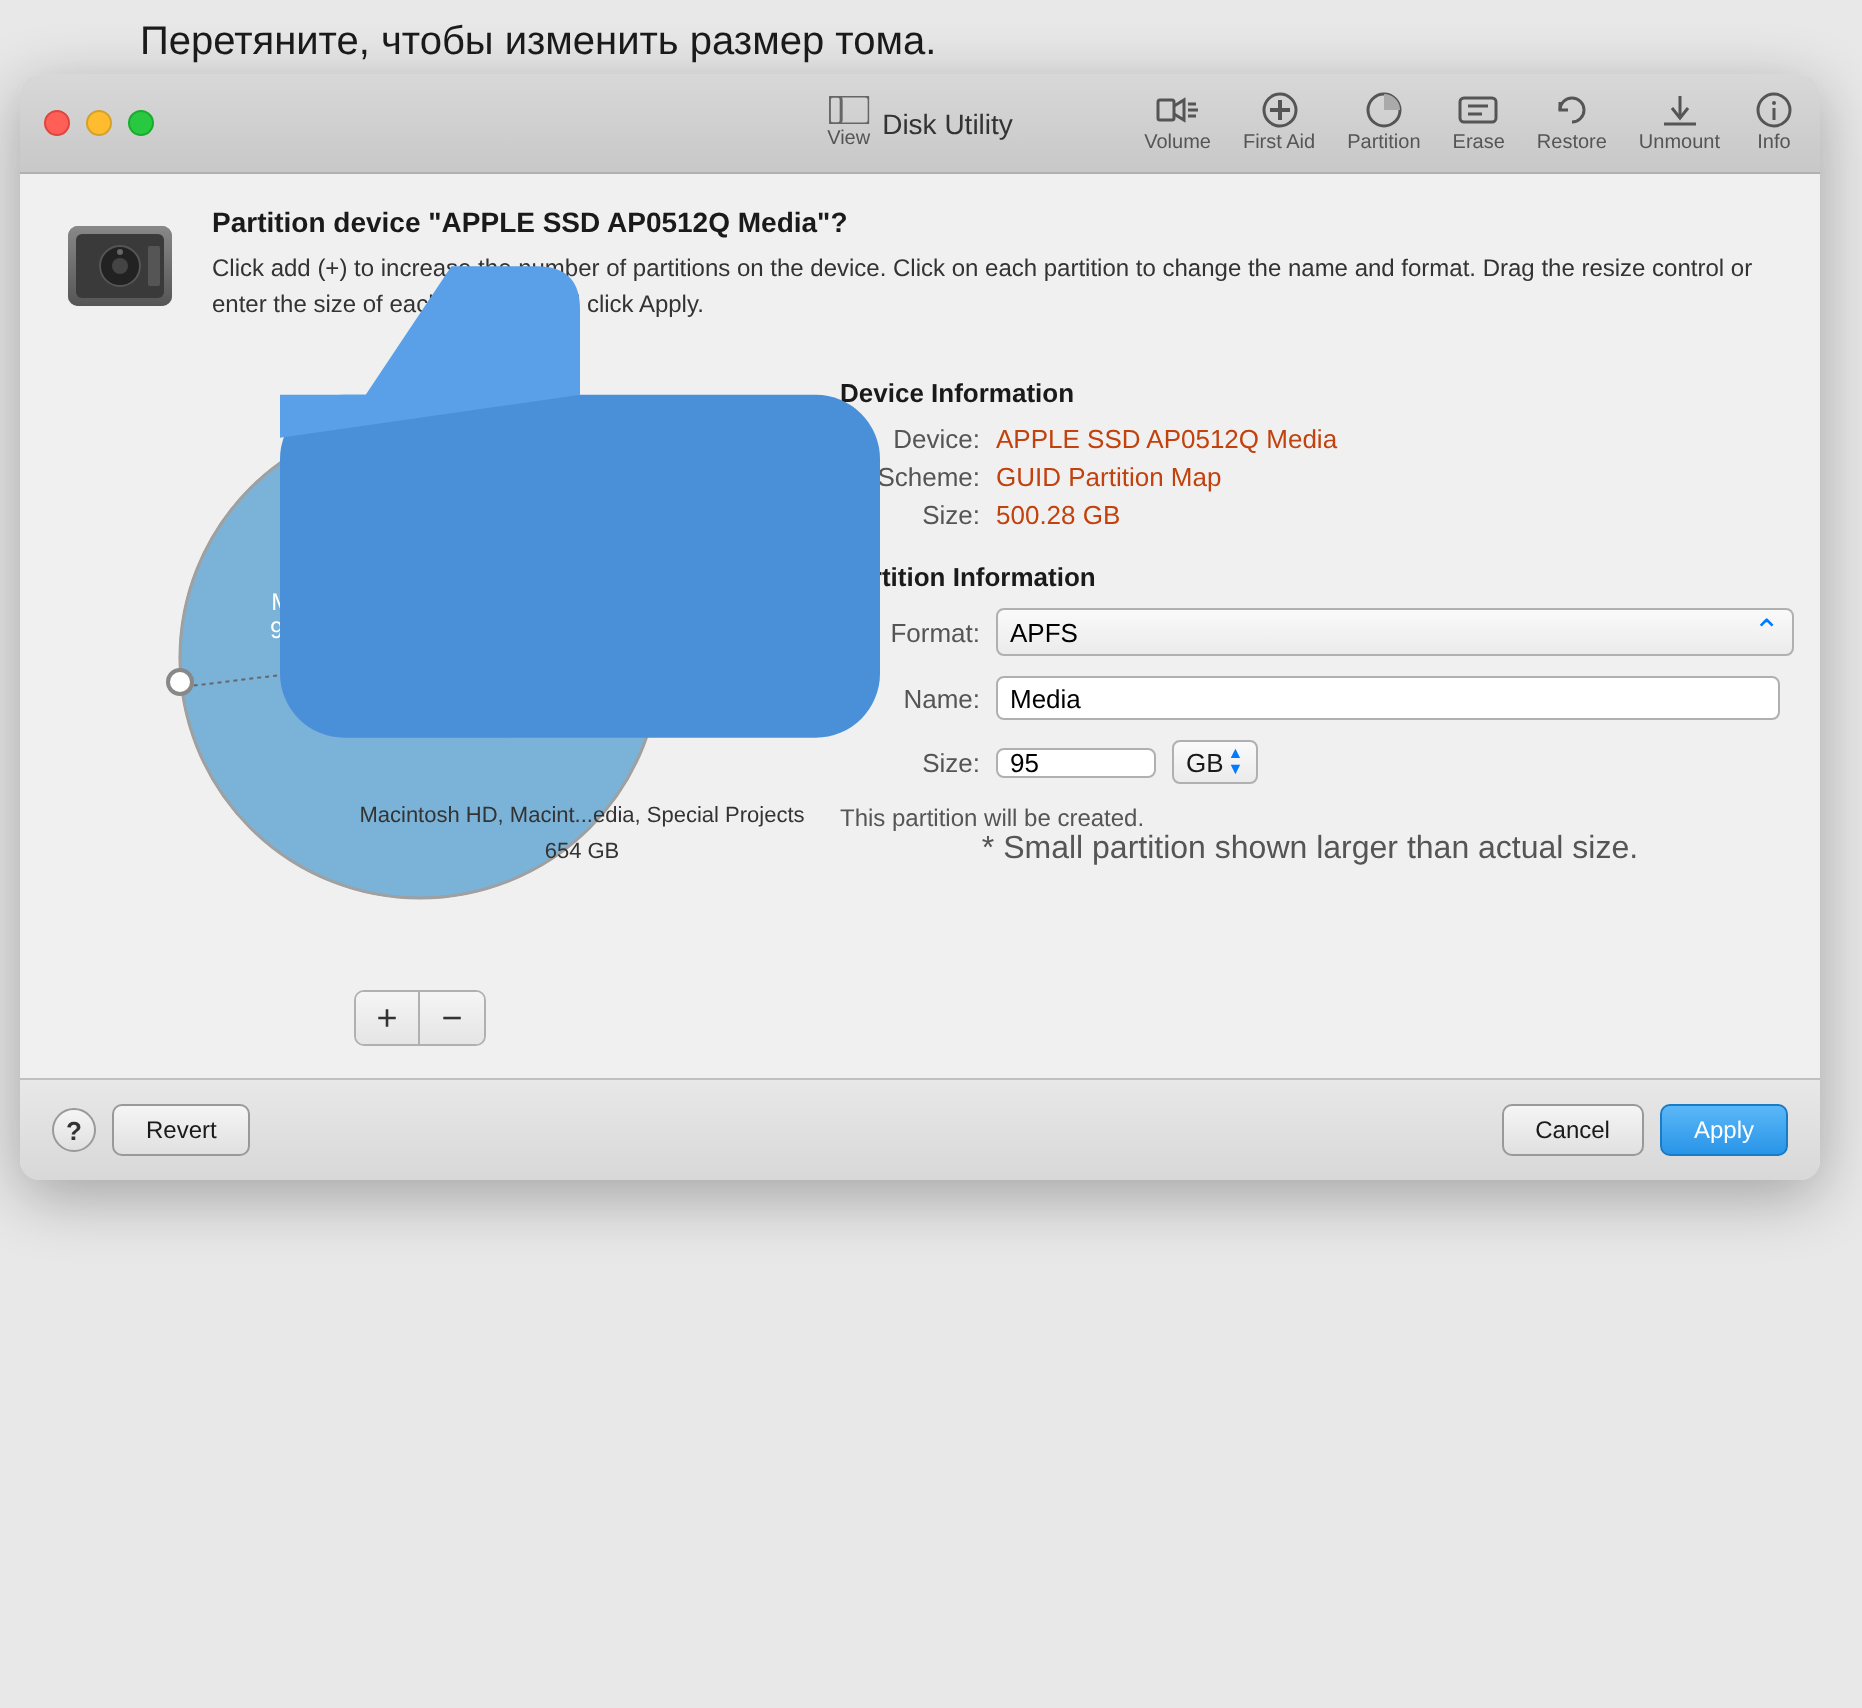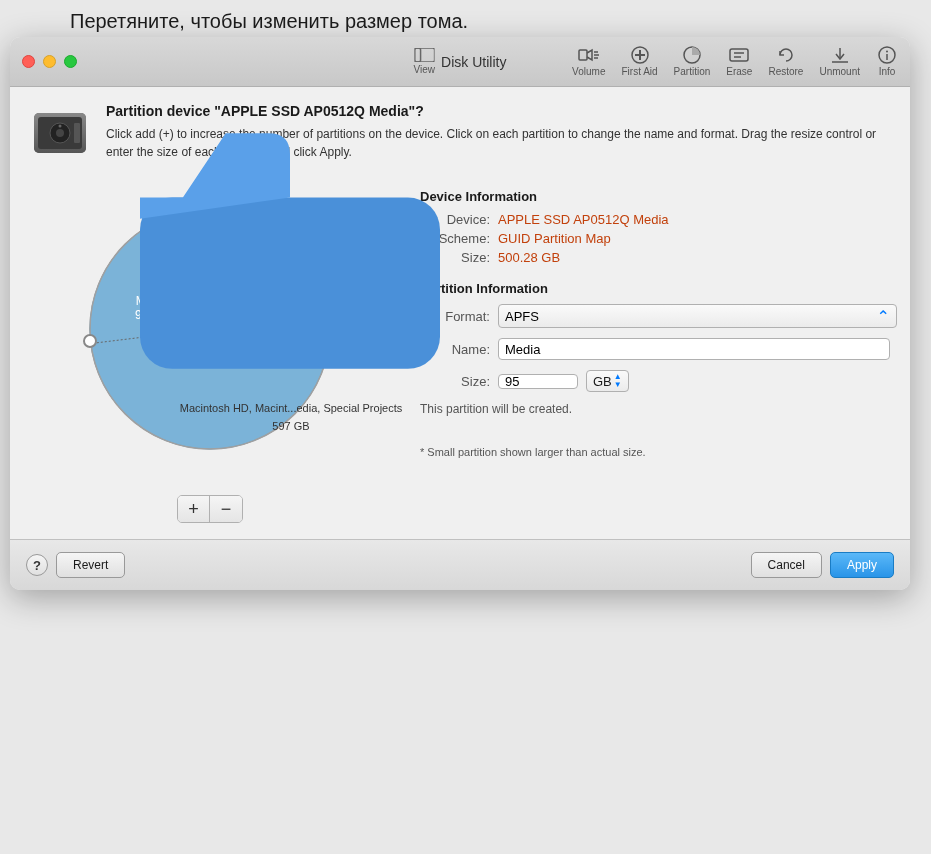--- a/index.html
+++ b/index.html
@@ -379,24 +379,23 @@
       line-height: 1;
     }
 
     .partition-notice {
       font-size: 12px;
       color: #555;
       margin-top: 4px;
     }
 
     .footnote {
-      font-size: 11px;
+      font-size: 16px;
       color: #555;
-      text-align: left;
-      margin-top: 30px;
+      text-align: center;
     }
 
     
     .bottom-bar {
       display: flex;
       align-items: center;
       padding: 12px 16px;
       border-top: 1px solid #c0c0c0;
       background: linear-gradient(to bottom, #e8e8e8, #d8d8d8);
       gap: 8px;
@@ -610,21 +609,21 @@
             <div class="pie-label-macintosh">
               <div style="margin-bottom:2px;">
                 <span>
                   <svg width="14" height="11" viewBox="0 0 14 11" style="display:inline-block; vertical-align:middle; margin-right:2px;">
                     <rect x="0" y="3" width="14" height="8" rx="1.5" fill="#4a90d9"></rect>
                     <path d="M0 4 L0 3 Q0 3 2 3 L4 0 L6 0 Q7 0 7 1 L7 3 Z" fill="#5aa0e9"></path>
                   </svg>
                 </span>
                 <span style="font-size:11px;">Macintosh HD, Macint...edia, Special Projects</span>
               </div>
-              <div style="font-size:11px;">597 GB</div>
+              <div style="font-size:11px;">654 GB</div>
             </div>
           </div>
 
           <div class="add-minus-buttons">
             <button class="add-minus-btn">+</button>
             <button class="add-minus-btn">−</button>
           </div>
         </div>
 
         <div class="right-panel">

